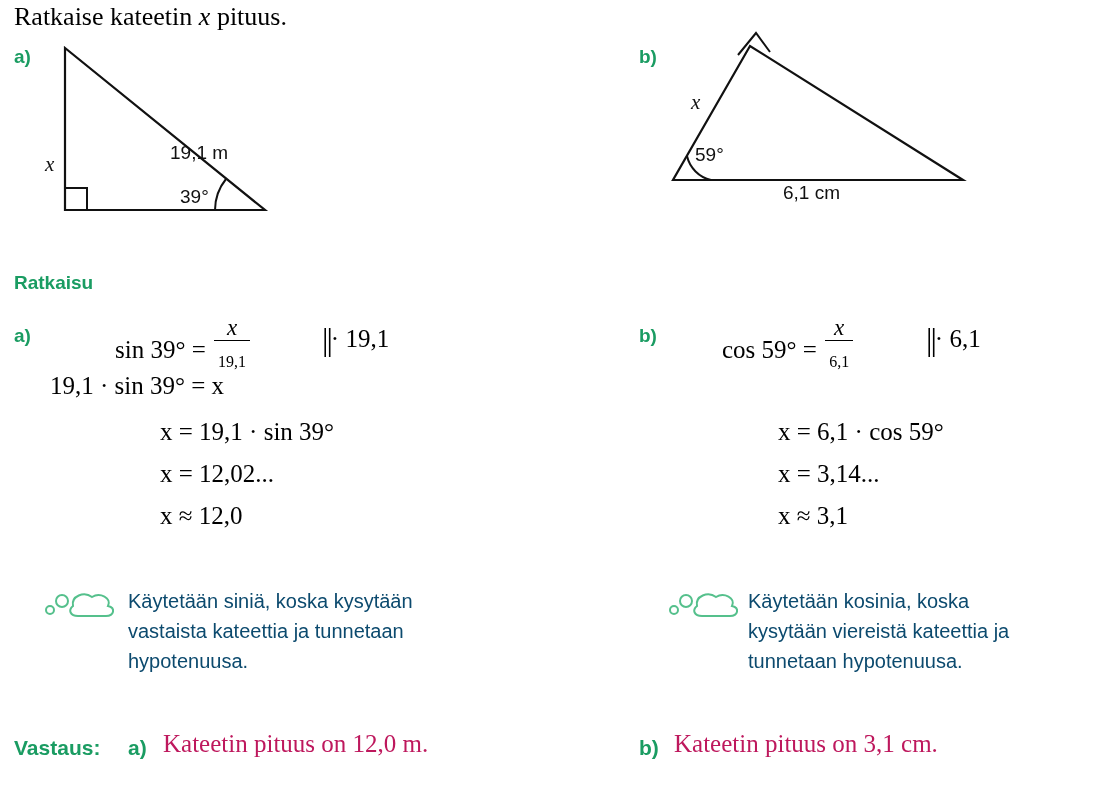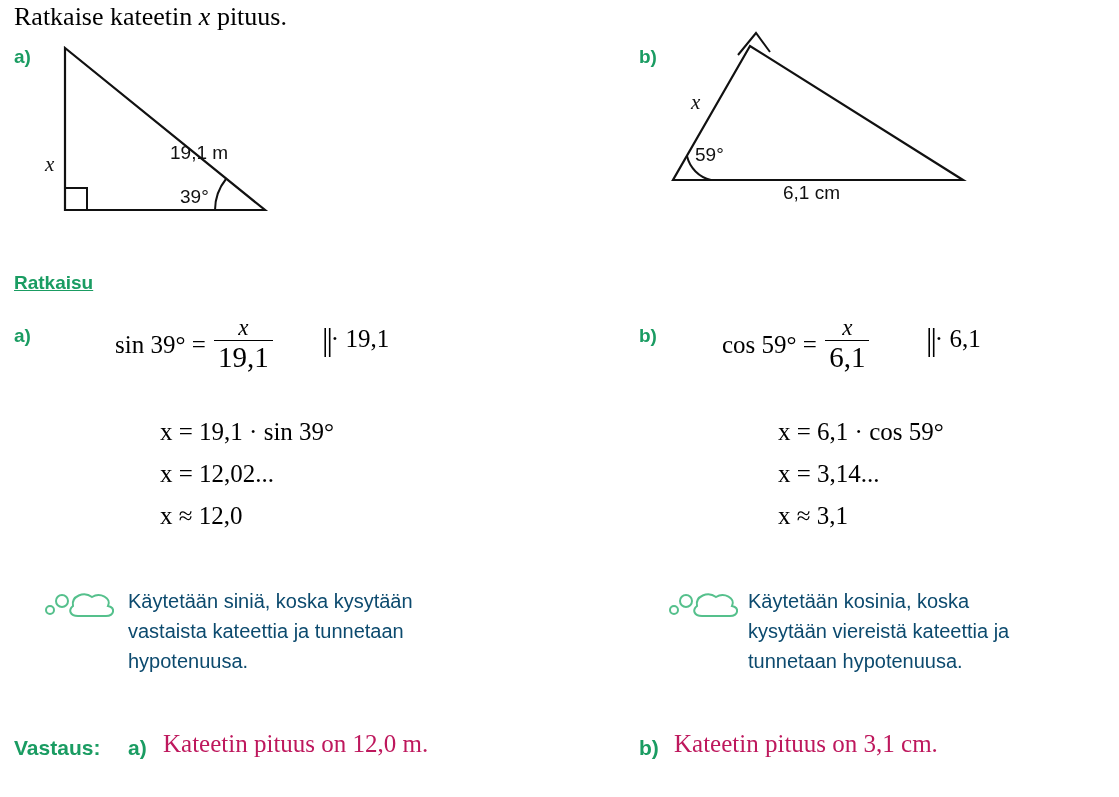--- a/index.html
+++ b/index.html
@@ -60,21 +60,20 @@
 
   
   #solution-title {
     position: absolute;
     left: 14px;
     top: 272px;
     font-family: "Liberation Sans", sans-serif;
     font-weight: bold;
     font-size: 19px;
     color: #1a9c62;
-    text-decoration: underline;
   }
 
   .math {
     position: absolute;
     font-family: "Liberation Serif", serif;
     font-size: 25px;
     white-space: nowrap;
   }
   .math .it { font-style: italic; }
 
@@ -88,22 +87,22 @@
   }
   .frac .num {
     display: block;
     padding: 0 4px;
     font-size: 23px;
     line-height: 1.05;
   }
   .frac .den {
     display: block;
     border-top: 1.6px solid #000;
-    padding: 0 4px;
-    font-size: 29px;
+    padding: 12px 4px;
+    font-size: 16px;
     line-height: 1.15;
   }
 
   .bars {
     display: inline-block;
     letter-spacing: -2px;
     font-size: 32px;
     position: relative;
     top: 3px;
   }
@@ -196,20 +195,21 @@
     <span class="frac">
       <span class="num it">x</span>
       <span class="den">19,1</span>
     </span>
   </div>
 
   <div class="math" style="left:322px; top:318px;text-align:right;">
     <span class="bars">||</span><span>· 19,1</span>
   </div>
 
+  <div class="math" style="left:50px; top:372px;">19,1 · sin 39° = x</div>
 
   <div class="math" style="left:160px; top:418px;">x = 19,1 · sin 39°</div>
 
   <div class="math" style="left:160px; top:460px;">x = 12,02...</div>
 
   <div class="math" style="left:160px; top:502px;">x ≈ 12,0</div>
 
   <div class="cloud-icon" style="left:44px; top:588px;">
     <svg width="80" height="34" viewBox="0 0 80 34">
       <circle cx="6" cy="22" r="4" fill="none" stroke="#55c08c" stroke-width="2"></circle>

